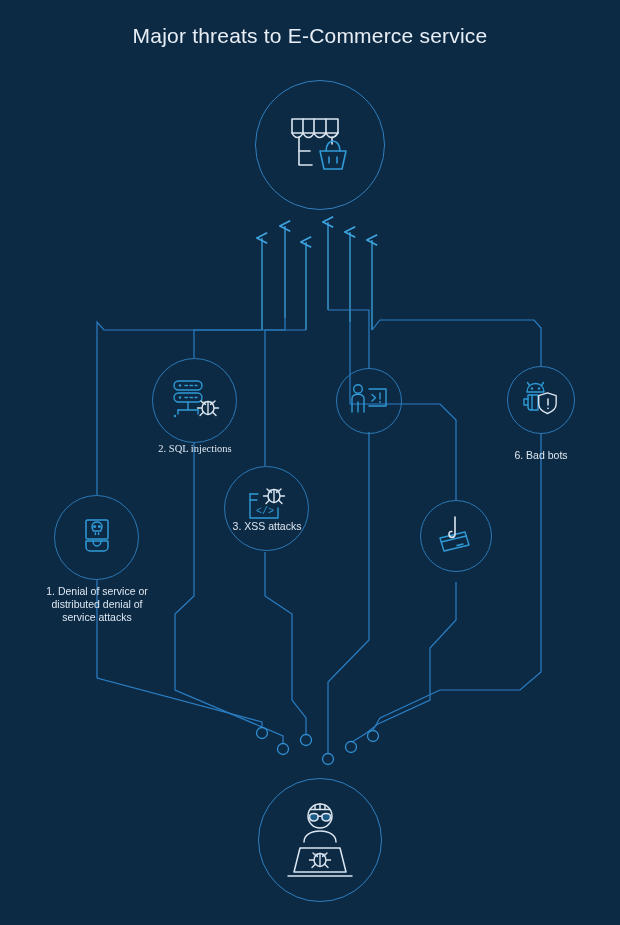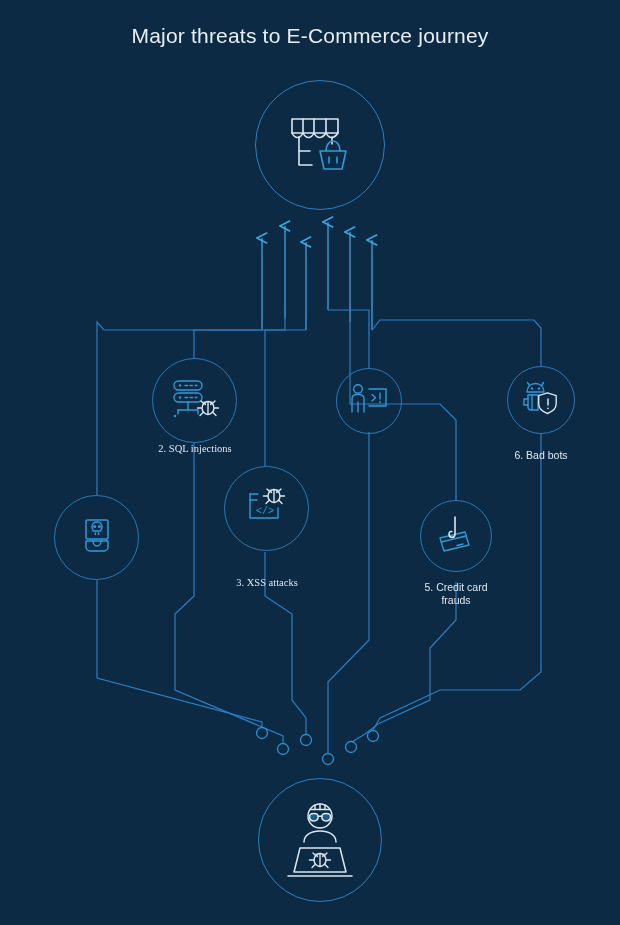--- a/index.html
+++ b/index.html
@@ -32,21 +32,21 @@
     color:#dde7f0;font-size:10.5px;line-height:13px;
     white-space:pre-line;
   }
   .ico{position:absolute;}
 </style>
 </head>
 <body>
 
 <div id="stage">
 
-  <div class="title">Major threats to E-Commerce journey</div>
+  <div class="title">Major threats to E-Commerce service</div>
 
   <svg class="wires" viewBox="0 0 620 925">
     <defs>
       <marker id="ah" markerWidth="10" markerHeight="10" refX="5" refY="5" orient="auto">
         <path d="M1,9 L5,1 L9,9" fill="none" stroke="#3da5e0" stroke-width="1.3"></path>
       </marker>
     </defs>
     <g fill="none" stroke="#2a7fc4" stroke-width="1.2">
 
       <g stroke="#3da5e0" stroke-width="1.3" marker-end="url(#ah)">
@@ -123,20 +123,23 @@
         <path d="M15,9.5 C15,6.8 17.2,5 20,5 C22.8,5 25,6.8 25,9.5 C25,11.6 23.8,12.6 23.8,14 L16.2,14 C16.2,12.6 15,11.6 15,9.5 Z"></path>
         <circle cx="17.6" cy="9.6" r="1.5" fill="#2f9ad6" stroke="none"></circle>
         <circle cx="22.4" cy="9.6" r="1.5" fill="#2f9ad6" stroke="none"></circle>
         <path d="M18.4,16 L18.4,17.5 M21.6,16 L21.6,17.5"></path>
 
         <path d="M9,24 L31,24 L31,30 C31,32.2 29.2,34 27,34 L13,34 C10.8,34 9,32.2 9,30 Z"></path>
         <path d="M16,24 C16,27 17.8,29 20,29 C22.2,29 24,27 24,24"></path>
       </g>
     </svg>
   </div>
+  <div class="lbl" style="left:16px;top:585px;width:162px;">1. Denial of service or
+distributed denial of
+service attacks</div>
 
   <div class="node" style="left:152px;top:358px;">
     <div class="circle" style="left:0;top:0;width:85px;height:85px;"></div>
     <svg class="ico" style="left:18px;top:19px;" width="50" height="48" viewBox="0 0 50 48">
       <g fill="none" stroke="#2f9ad6" stroke-width="1.4" stroke-linecap="round" stroke-linejoin="round">
 
         <rect x="4" y="4" width="28" height="9" rx="4.5"></rect>
         <circle cx="10" cy="8.5" r="1.2" fill="#2f9ad6" stroke="none"></circle>
         <path d="M15,8.5 L27,8.5" stroke-dasharray="2.5 2.5"></path>
 
@@ -176,21 +179,21 @@
       <g fill="none" stroke="#dbe6f0" stroke-width="1.4" stroke-linecap="round" stroke-linejoin="round">
         <ellipse cx="33" cy="12" rx="6" ry="6.5"></ellipse>
         <path d="M29,8 L26,5 M37,8 L40,5"></path>
         <path d="M27,12 L22.5,12 M39,12 L43.5,12"></path>
         <path d="M28.5,16 L25,19.5 M37.5,16 L41,19.5"></path>
         <path d="M33,5.5 L33,18.5"></path>
         <path d="M30.5,8.5 L29,6 M35.5,8.5 L37,6"></path>
       </g>
     </svg>
   </div>
-  <div class="lbl" style="left:186px;top:576px;width:162px;font-family:Liberation Serif, serif;">3. XSS attacks</div>
+  <div class="lbl" style="left:186px;top:520px;width:162px;">3. XSS attacks</div>
 
   <div class="node" style="left:336px;top:368px;">
     <div class="circle" style="left:0;top:0;width:66px;height:66px;"></div>
     <svg class="ico" style="left:12px;top:14px;" width="44" height="40" viewBox="0 0 44 40">
       <g fill="none" stroke="#2f9ad6" stroke-width="1.4" stroke-linecap="round" stroke-linejoin="round">
 
         <circle cx="10" cy="7" r="4.3"></circle>
         <path d="M4,30 L4,17 C4,14 6.6,12.2 10,12.2 C13.4,12.2 16,14 16,17 L16,30"></path>
         <path d="M10,20 L10,30"></path>
 
@@ -210,22 +213,20 @@
         <path d="M5,24 L30,18 L34,31 L9,37 Z"></path>
         <path d="M6.2,28 L31.2,22"></path>
         <path d="M22,31.5 L28,30"></path>
       </g>
       <g fill="none" stroke="#dbe6f0" stroke-width="1.6" stroke-linecap="round" stroke-linejoin="round">
 
         <path d="M20,3 L20,20 C20,24.5 14,24.5 14,20 C14,18 15.5,17.2 16.8,17.6"></path>
       </g>
     </svg>
   </div>
-  <div class="lbl" style="left:375px;top:581px;width:162px;">5. Credit card
-frauds</div>
 
   <div class="node" style="left:507px;top:366px;">
     <div class="circle" style="left:0;top:0;width:68px;height:68px;"></div>
     <svg class="ico" style="left:13px;top:14px;" width="42" height="40" viewBox="0 0 42 40">
       <g fill="none" stroke="#2f9ad6" stroke-width="1.4" stroke-linecap="round" stroke-linejoin="round">
 
         <path d="M7,12 C7,7 10.6,3.5 15.5,3.5 C20.4,3.5 24,7 24,12 Z"></path>
         <path d="M9.5,5.5 L7.5,2.5 M21.5,5.5 L23.5,2.5"></path>
         <circle cx="12" cy="8.5" r="1.2" fill="#2f9ad6" stroke="none"></circle>
         <circle cx="19" cy="8.5" r="1.2" fill="#2f9ad6" stroke="none"></circle>

